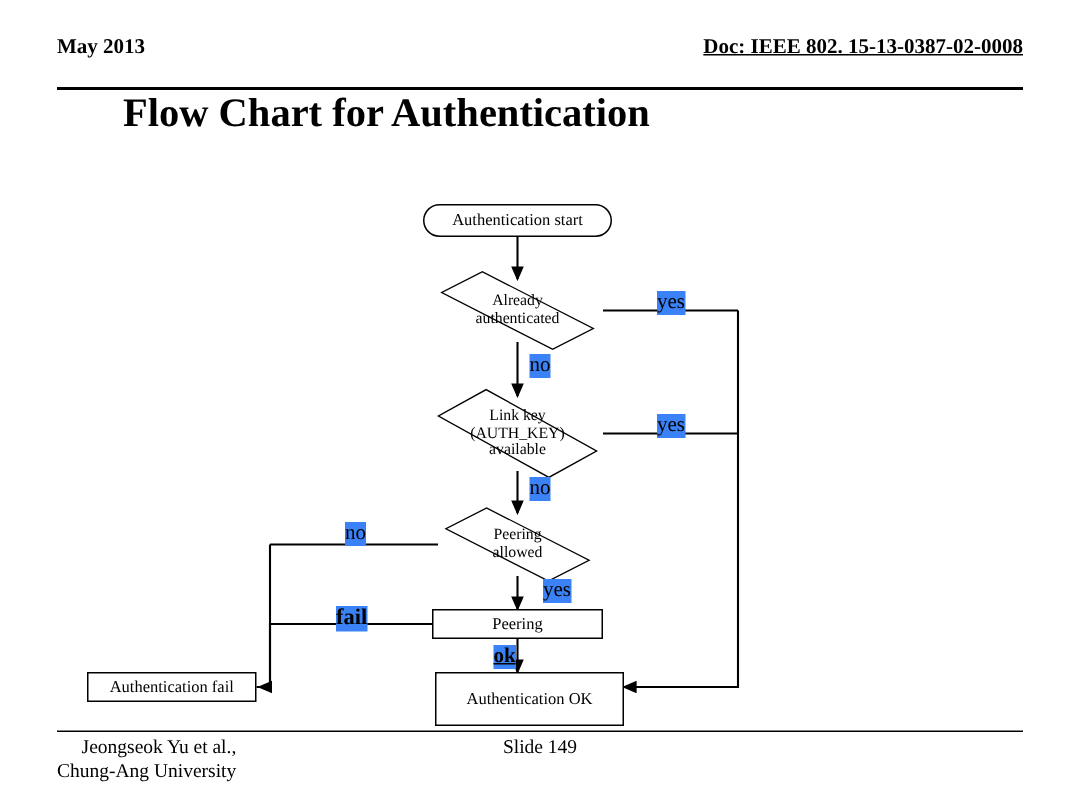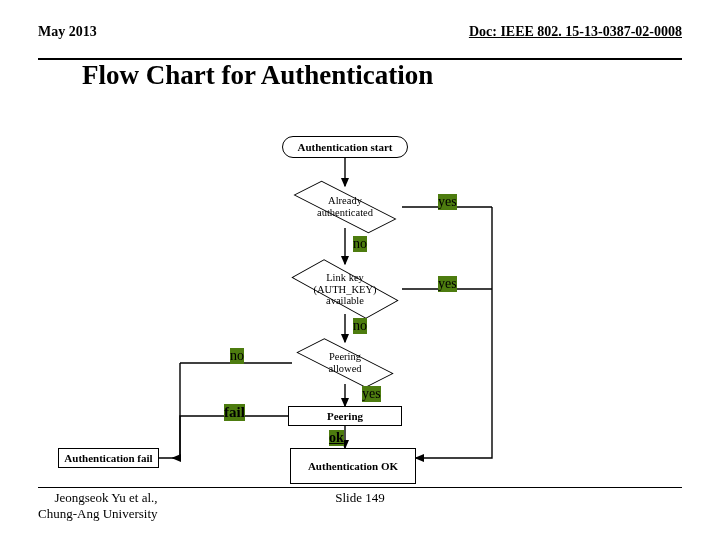--- a/index.html
+++ b/index.html
@@ -59,21 +59,20 @@
     position: absolute;
     border: 1.3px solid #000;
     background: #fff;
     font-size: 11px;
     display: flex;
     align-items: center;
     justify-content: center;
     text-align: center;
     line-height: 1.15;
     padding: 2px 4px;
-    font-weight: bold;
   }
   .rounded { border-radius: 12px; }
   .diamond {
     position: absolute;
     font-size: 10.5px;
     text-align: center;
     line-height: 1.1;
   }
   .diamond .shape {
     position: absolute;
@@ -83,21 +82,21 @@
   }
   .diamond .txt {
     position: absolute;
     left: 50%; top: 50%;
     transform: translate(-50%, -50%);
     white-space: nowrap;
   }
   .lbl {
     position: absolute;
     font-size: 14px;
-    background: #4d7c0f;
+    background: #3b82f6;
   }
   svg line, svg polyline { stroke: #000; stroke-width: 1.4; fill: none; }
   svg .arrow { fill: #000; }
 </style>
 </head>
 <body>
 
 <div class="header">
   <span>May 2013</span>
   <span class="right">Doc: IEEE 802. 15-13-0387-02-0008</span>
@@ -155,21 +154,21 @@
 <div class="diamond" style="left:345px; top:363px;">
   <div class="shape" style="width:74px; height:30px; transform:translate(-50%,-50%) rotate(45deg) skew(-18deg,-18deg);"></div>
   <div class="txt" style="white-space:pre;">Peering
 allowed</div>
 </div>
 
 <div class="box" style="left:288px; top:406px; width:114px; height:20px;">
   <span>Peering</span>
 </div>
 
-<div class="box" style="left:58px; top:448px; width:101px; height:20px;">
+<div class="box" style="left:58px; top:448px; width:113px; height:20px;">
   <span>Authentication fail</span>
 </div>
 
 <div class="box" style="left:290px; top:448px; width:126px; height:36px;">
   <span>Authentication OK</span>
 </div>
 
 <div class="lbl" style="left:438px; top:194px;">yes</div>
 <div class="lbl" style="left:353px; top:236px;">no</div>
 <div class="lbl" style="left:438px; top:276px;">yes</div>

